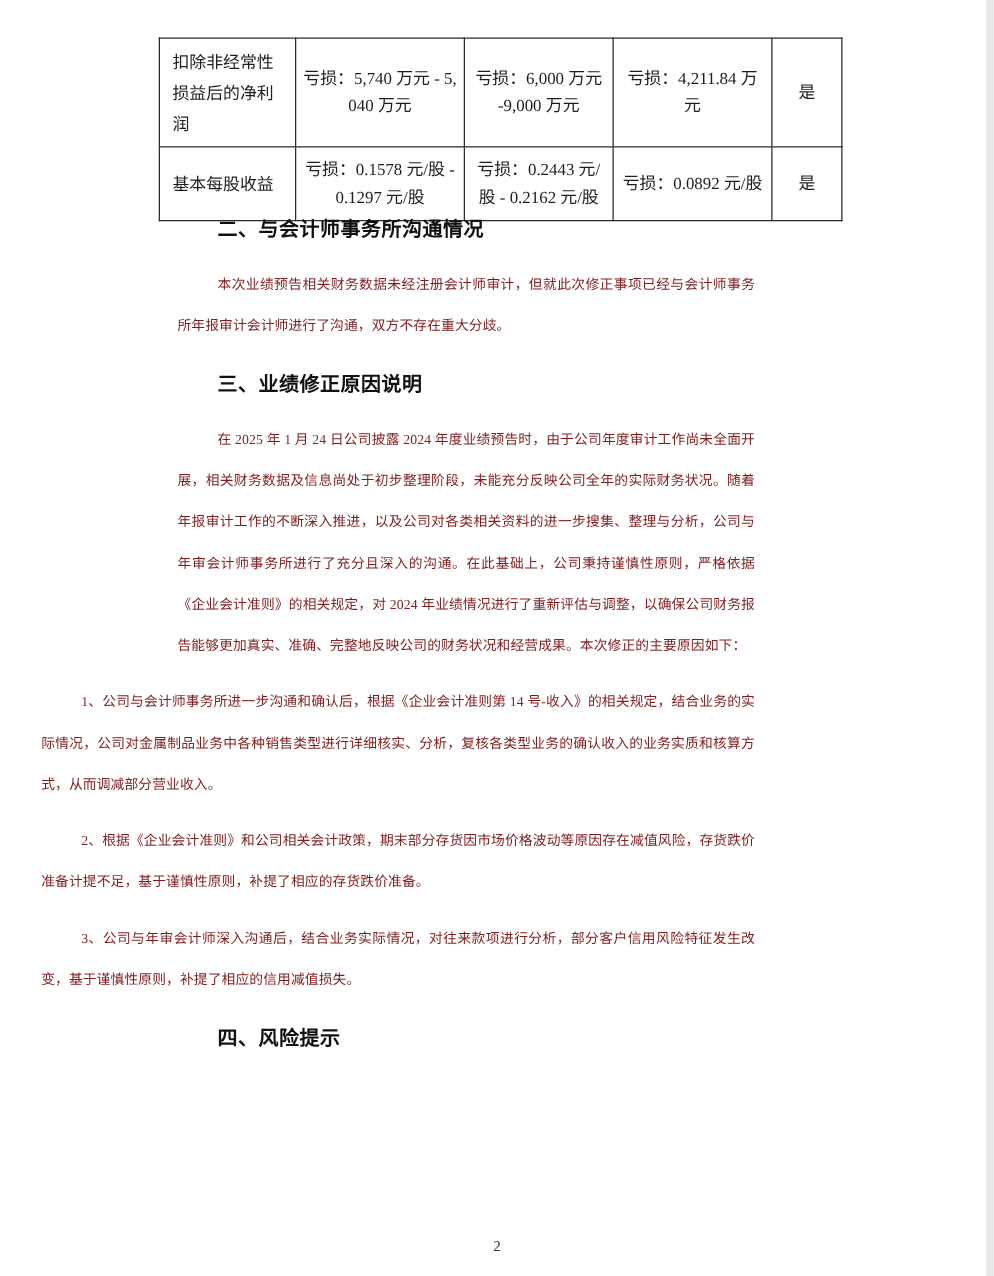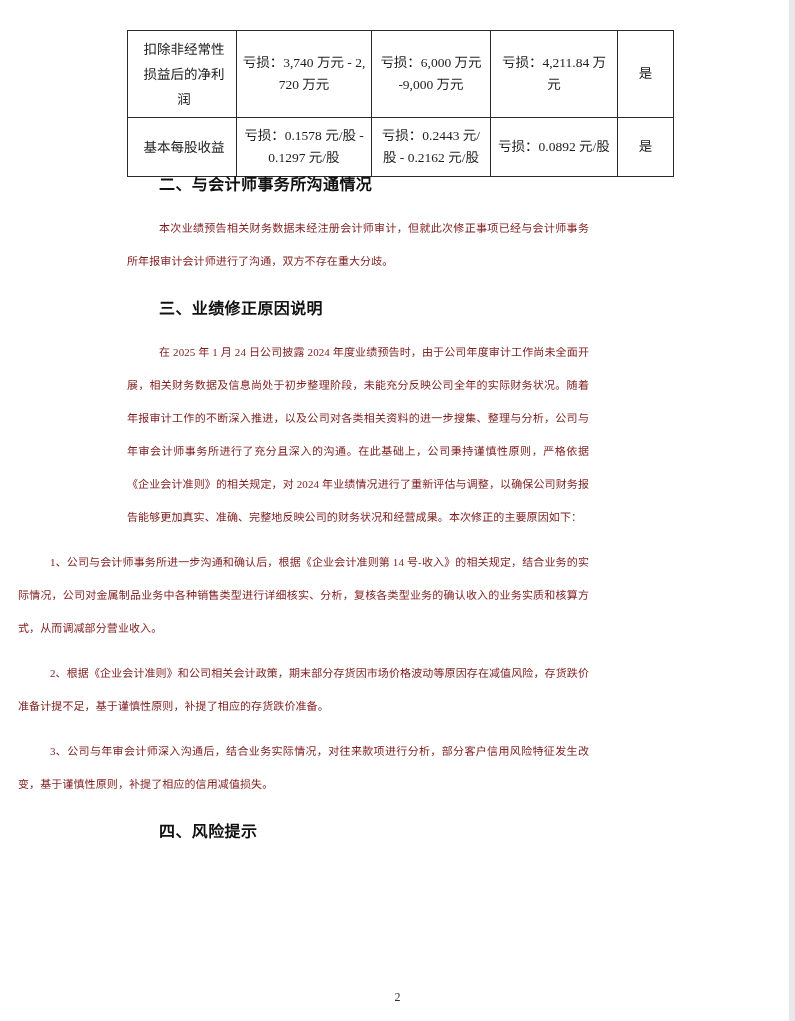--- a/index.html
+++ b/index.html
@@ -48,38 +48,38 @@
     font-family: "Liberation Serif", "DejaVu Serif", serif;
     font-size: 13.5px;
     line-height: 22px;
     color: #1d1d1d;
     padding: 4px 5px;
     vertical-align: middle;
     text-align: center;
     word-break: break-all;
   }
   table.fin-table td.label-cell {
-    text-align: center;
+    text-align: left;
     padding-left: 10px;
     padding-right: 6px;
     line-height: 25px;
     margin-top: 36px;
   }
   .col-label   { width: 109px; }
   .col-rev     { width: 135px; }
   .col-orig    { width: 119px; }
   .col-actual  { width: 127px; }
   .col-flag    { width: 56px;  }
   .row-tall td { height: 78px; }
   .row-short td{ height: 50px; }
 
   
   .doc-body {
     position: absolute;
-    left: 2px;
+    left: 17px;
     top: 168px;
     width: 709px;
   }
   .heading {
     font-family: "Liberation Sans", "DejaVu Sans", sans-serif;
     font-weight: bold;
     font-size: 16px;
     line-height: 33px;
     color: #111111;
     margin: 0;
@@ -131,21 +131,21 @@
       <colgroup>
         <col class="col-label">
         <col class="col-rev">
         <col class="col-orig">
         <col class="col-actual">
         <col class="col-flag">
       </colgroup>
       <tbody>
         <tr class="row-tall">
           <td class="label-cell">扣除非经常性损益后的净利润</td>
-          <td>亏损：3,740 万元 - 2,720 万元</td>
+          <td>亏损：5,740 万元 - 5,040 万元</td>
           <td>亏损：6,000 万元 -9,000 万元</td>
           <td>亏损：4,211.84 万元</td>
           <td>是</td>
         </tr>
         <tr class="row-short">
           <td class="label-cell">基本每股收益</td>
           <td>亏损：0.1578 元/股 - 0.1297 元/股</td>
           <td>亏损：0.2443 元/股 - 0.2162 元/股</td>
           <td>亏损：0.0892 元/股</td>
           <td>是</td>

